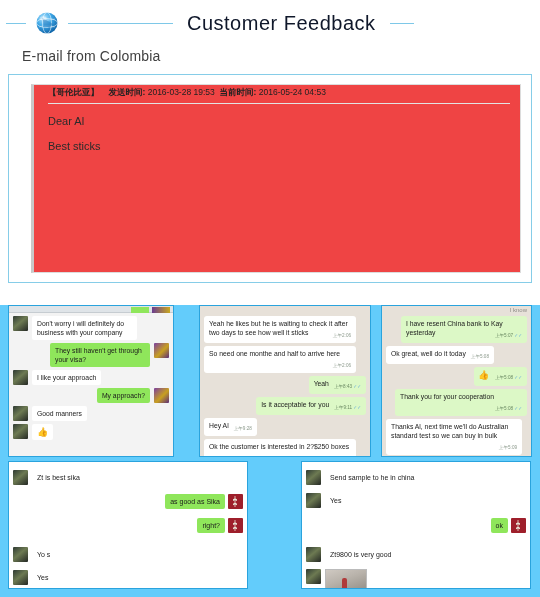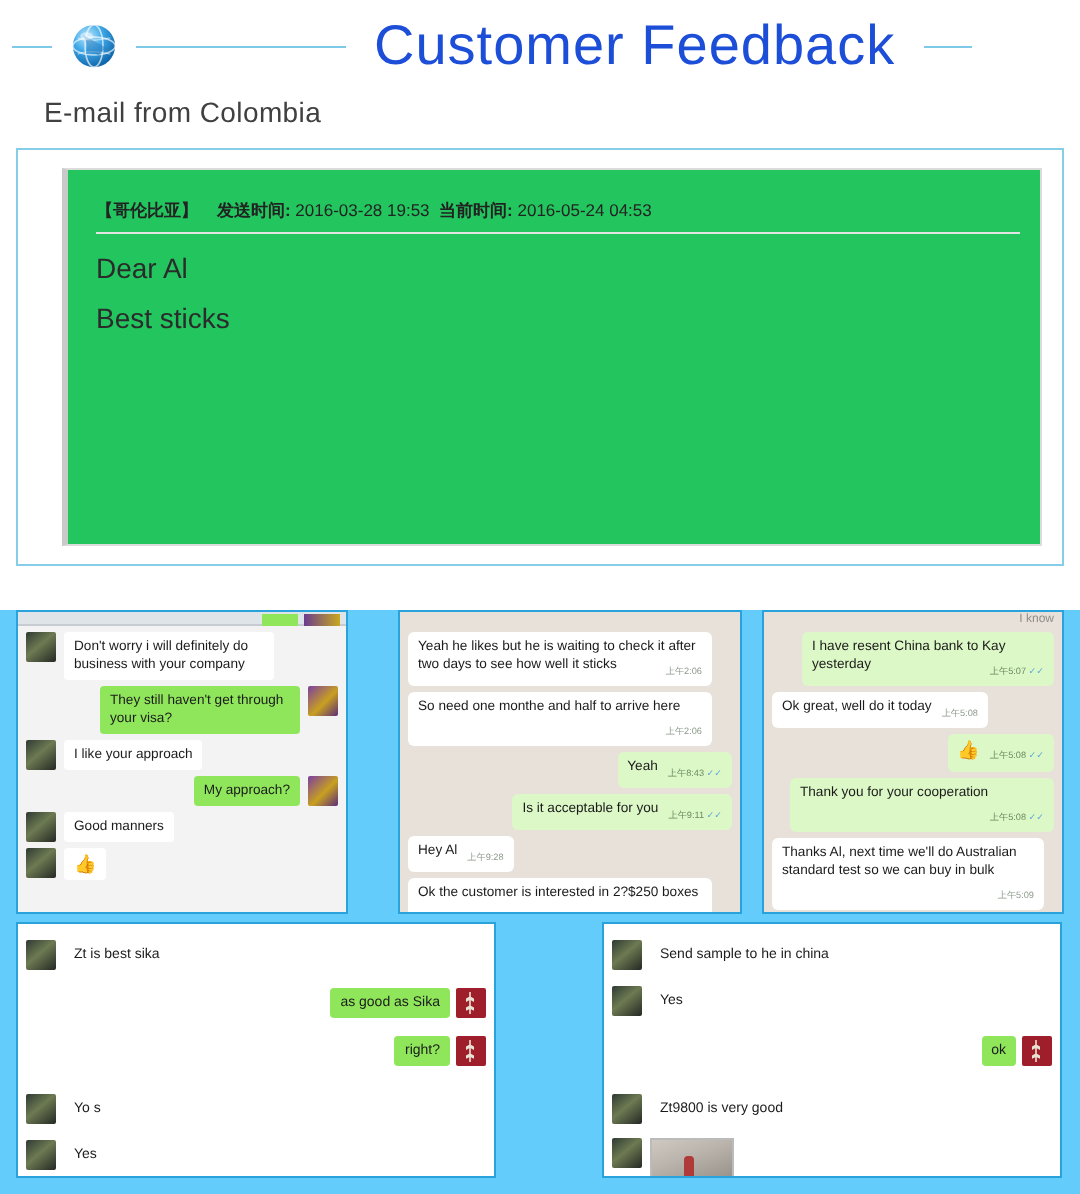--- a/index.html
+++ b/index.html
@@ -31,22 +31,22 @@
   .rule-right { max-width: 24px; }
 
   .globe-icon {
     width: 26px;
     height: 26px;
     margin: 0 8px;
     flex: 0 0 26px;
   }
 
   .header-title {
-    font-size: 28px;
-    color: #1d4ed8;
+    font-size: 20px;
+    color: #0f172a;
     letter-spacing: 0.5px;
     padding: 0 14px;
     white-space: nowrap;
     font-weight: 400;
   }
 
   .subtitle {
     font-size: 14px;
     color: #404040;
     padding: 2px 0 10px 22px;
@@ -58,37 +58,37 @@
     margin: 0 8px;
     border: 1px solid #86cde8;
     background: #ffffff;
     height: 209px;
     padding: 9px 10px 9px 22px;
   }
   .email-inner {
     border: 1px solid #dcdcdc;
     border-left: 3px solid #c9c9c9;
     height: 100%;
-    padding: 15px 10px 0 14px;
-    background: #22c55e;
+    padding: 2px 10px 0 14px;
+    background: #ef4444;
   }
   .email-meta {
     font-size: 8.5px;
     color: #222;
     white-space: nowrap;
     letter-spacing: 0px;
     margin-bottom: 3px;
   }
   .email-meta .cjk { font-weight: bold; }
   .email-divider {
     border-top: 1px solid #e3e3e3;
     margin: 4px 0 10px 0;
   }
   .email-body p {
-    font-size: 14px;
+    font-size: 11px;
     color: #2b2b2b;
     line-height: 15px;
     margin-bottom: 11px;
   }
   .email-body p.tight { margin-bottom: 0; }
   .email-body p.sig { margin-bottom: 0; line-height: 13px; }
 
   
   .chat-mosaic {
     position: absolute;

